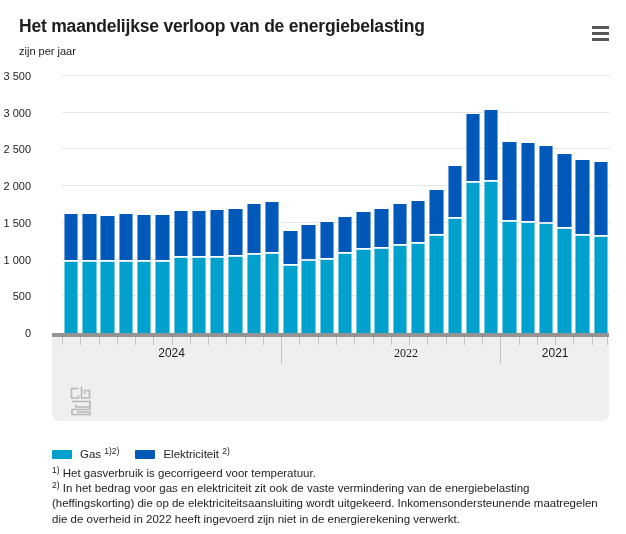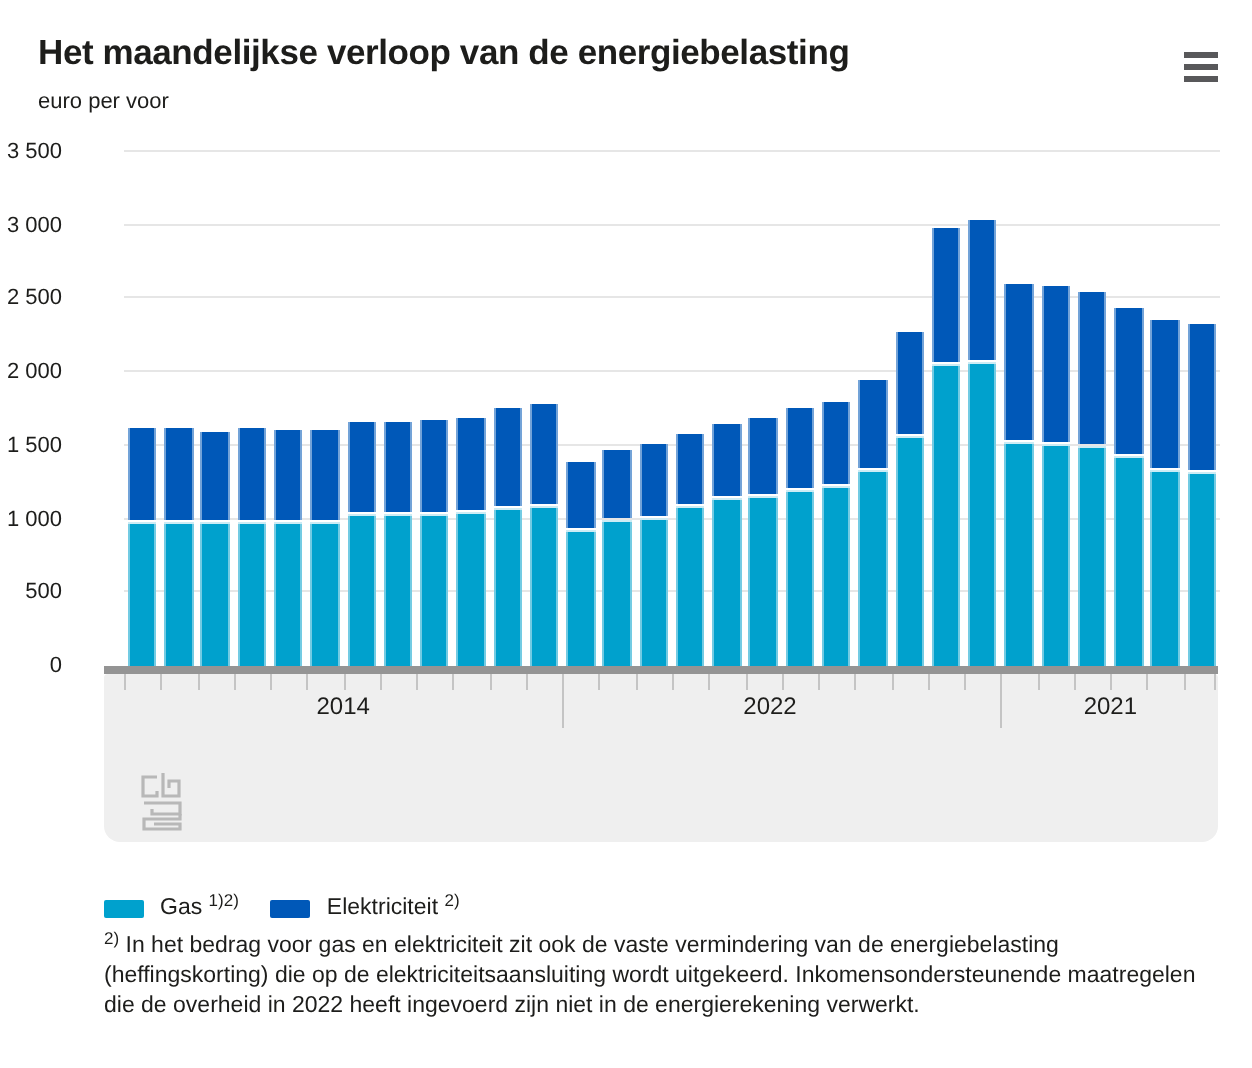--- a/index.html
+++ b/index.html
@@ -35,21 +35,21 @@
 </style>
 </head>
 <body>
 
 <div class="abs title">Het maandelijkse verloop van de energiebelasting</div>
 <button class="abs menu-btn" aria-label="chart menu">
   <span class="menu-line"></span>
   <span class="menu-line"></span>
   <span class="menu-line"></span>
 </button>
-<div class="abs subtitle">euro per voor</div>
+<div class="abs subtitle">zijn per jaar</div>
 
 <div class="abs" id="plot">
     <div class="ylabel" style="bottom: -6px;">0</div>
     <div class="gridline" style="bottom: 36.7143px;"></div>
     <div class="ylabel" style="bottom: 30.7143px;">500</div>
     <div class="gridline" style="bottom: 73.4286px;"></div>
     <div class="ylabel" style="bottom: 67.4286px;">1 000</div>
     <div class="gridline" style="bottom: 110.143px;"></div>
     <div class="ylabel" style="bottom: 104.143px;">1 500</div>
     <div class="gridline" style="bottom: 146.857px;"></div>
@@ -156,31 +156,32 @@
     <div class="tick" style="left: 393.6px; height: 8px;"></div>
     <div class="tick" style="left: 411.867px; height: 8px;"></div>
     <div class="tick" style="left: 430.133px; height: 8px;"></div>
     <div class="tick" style="left: 448.4px; height: 27px;"></div>
     <div class="tick" style="left: 466.667px; height: 8px;"></div>
     <div class="tick" style="left: 484.933px; height: 8px;"></div>
     <div class="tick" style="left: 503.2px; height: 8px;"></div>
     <div class="tick" style="left: 521.467px; height: 8px;"></div>
     <div class="tick" style="left: 539.733px; height: 8px;"></div>
     <div class="tick" style="left: 555px; height: 8px;"></div>
-    <div class="year-label" style="left: 119.6px;">2014</div>
-    <div class="year-label" style="left: 333px;">2022</div>
+    <div class="year-label" style="left: 119.6px;">2024</div>
+    <div class="year-label" style="left: 354px; font-family: Liberation Serif, serif;">2022</div>
     <div class="year-label" style="left: 503.2px;">2021</div>
   </div>
 
 <div class="abs" id="legend">
   <div class="legend-item">
     <span class="swatch" id="swatch-0" style="background: rgb(0, 161, 205);"></span>
     <span><span>Gas</span> <sup>1)2)</sup></span>
   </div>
   <div class="legend-item">
     <span class="swatch" id="swatch-1" style="background: rgb(0, 88, 184);"></span>
     <span><span>Elektriciteit</span> <sup>2)</sup></span>
   </div>
 </div>
 
 <div class="abs" id="footnotes">
+  <p class="footnote"><sup>1)</sup> <span>Het gasverbruik is gecorrigeerd voor temperatuur.</span></p>
   <p class="footnote"><sup>2)</sup> <span>In het bedrag voor gas en elektriciteit zit ook de vaste vermindering van de energiebelasting (heffingskorting) die op de elektriciteitsaansluiting wordt uitgekeerd. Inkomensondersteunende maatregelen die de overheid in 2022 heeft ingevoerd zijn niet in de energierekening verwerkt.</span></p>
 </div>
 
 </body></html>

